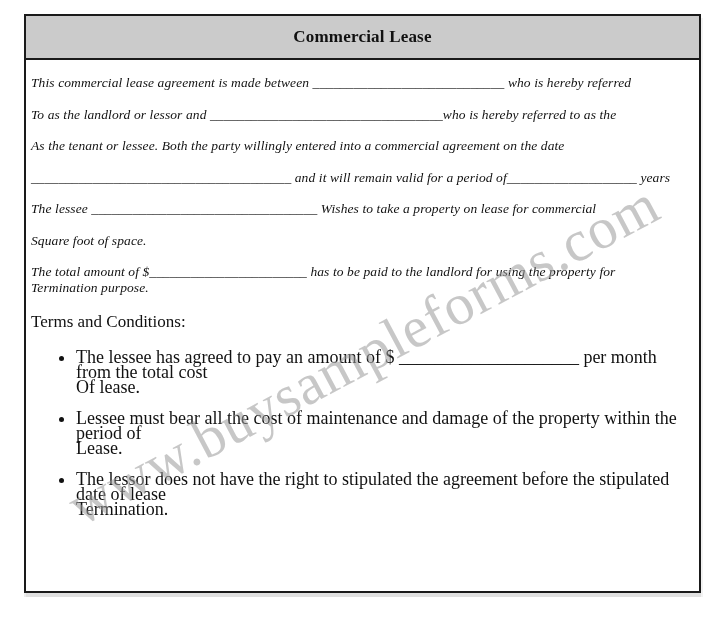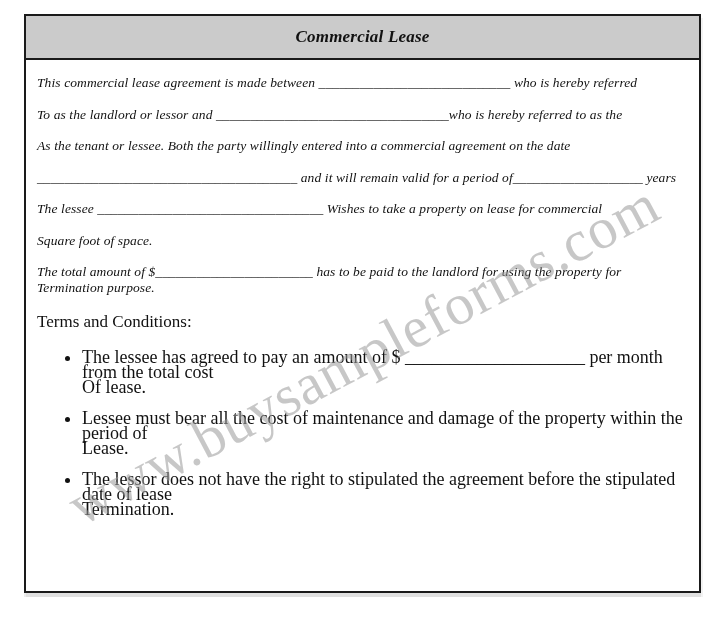--- a/index.html
+++ b/index.html
@@ -22,30 +22,30 @@
     left: 24px; top: 14px;
     width: 677px; height: 579px;
     border: 2px solid var(--border);
     background: #ffffff;
     box-shadow: 0 4px 0 rgba(0,0,0,0.07), 2px 4px 0 rgba(0,0,0,0.05);
   }
   .title-bar {
     height: 44px;
     background: var(--header-bg);
     border-bottom: 2px solid var(--border);
-    display: flex; align-items: center; justify-content: center; font-style: italic;
+    display: flex; align-items: center; justify-content: center;
   }
   .title-bar .title {
     font-weight: bold;
     font-size: 17px;
     letter-spacing: 0.2px;
   }
   .form-body {
     position: relative;
-    padding: 15px 8px 0 11px;
+    padding: 15px 8px 0 5px;
     height: calc(100% - 44px);
     overflow: hidden;
   }
   .form-line {
     font-style: italic;
     font-size: 13.5px;
     line-height: 16px;
     margin: 0 0 15.5px 0;
     white-space: pre-wrap;
     letter-spacing: 0.1px;

